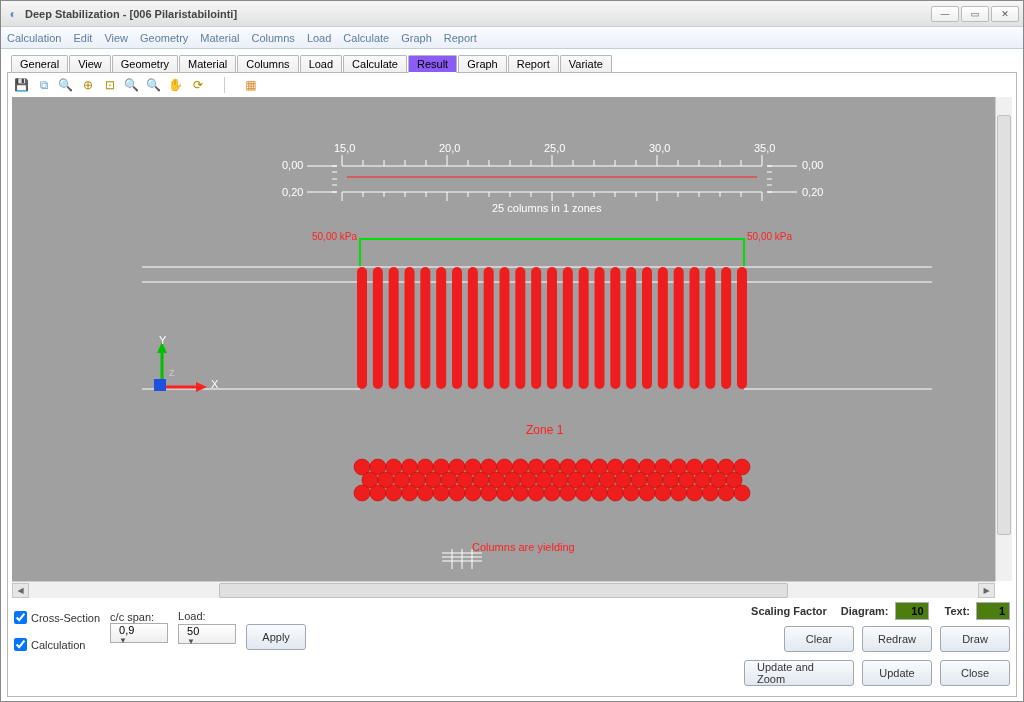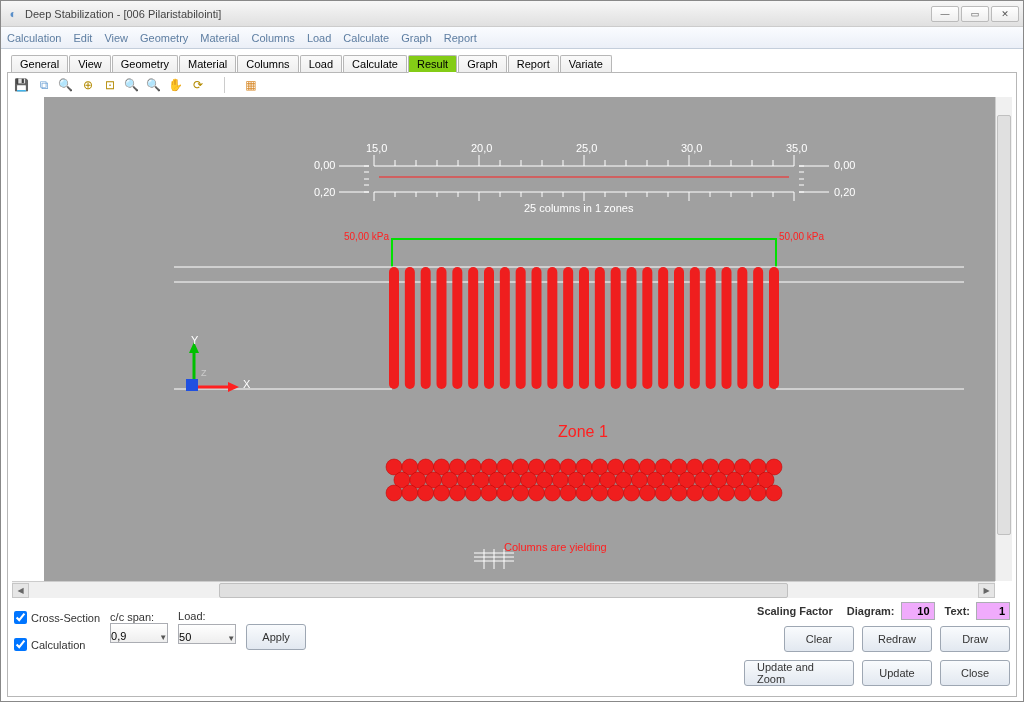--- a/index.html
+++ b/index.html
@@ -1,54 +1,54 @@
 <!DOCTYPE html>
 <html><head>
 <meta charset="utf-8">
 <style>
 * { box-sizing: border-box; margin: 0; padding: 0; font-family: "Segoe UI", Tahoma, sans-serif; font-size: 11px; }
 body { background: #d0d9e8; width: 1024px; height: 702px; overflow: hidden; }
 .outer-window { width: 1024px; height: 702px; background: #fff; border: 1px solid #888; display: flex; flex-direction: column; }
 .titlebar { height: 26px; background: linear-gradient(to bottom, #f7f7f7, #e0e0e0); display: flex; align-items: center; padding: 0 4px; border-bottom: 1px solid #ccc; }
 .titlebar .icon { width: 16px; height: 16px; margin-right: 4px; display: flex; align-items: center; justify-content: center; color: #5a8fc9; font-size: 12px; }
-.titlebar .title { color: #444; flex: 1; }
+.titlebar .title { color: #444; flex: 1; font-weight: bold; }
 .titlebar .winbtns { display: flex; gap: 2px; }
 .titlebar .winbtn { width: 28px; height: 16px; border: 1px solid #bbb; border-radius: 2px; background: linear-gradient(to bottom,#fff,#eee); display: flex; align-items: center; justify-content: center; font-size: 9px; color: #555; cursor: pointer; }
 .menubar { height: 22px; background: linear-gradient(to bottom,#fafcff,#ebeff7); display: flex; align-items: center; padding: 0 6px; gap: 12px; border-bottom: 1px solid #c4cedb; }
 .menubar .item { color: #5d7da1; cursor: pointer; }
 .inner-client { flex: 1; background: #fff; padding: 6px 6px 4px 6px; display: flex; flex-direction: column; }
 .tabstrip { display: flex; gap: 1px; margin-left: 4px; }
 .tabstrip .tab { padding: 2px 8px; background: linear-gradient(to bottom,#fafafa,#eee); border: 1px solid #b7b7b7; border-bottom: none; border-radius: 2px 2px 0 0; cursor: pointer; }
-.tabstrip .tab.active { background: #84cc16; position: relative; z-index: 2; border-bottom: 1px solid #fff; }
+.tabstrip .tab.active { background: #8b5cf6; position: relative; z-index: 2; border-bottom: 1px solid #fff; }
 .tabpanel { flex: 1; border: 1px solid #b7b7b7; margin-top: -1px; padding: 4px; display: flex; flex-direction: column; background: #fff; }
 .toolbar { height: 20px; display: flex; align-items: center; gap: 6px; padding: 0 2px 4px 2px; }
 .toolbar .tbtn { width: 16px; height: 16px; display: flex; align-items: center; justify-content: center; cursor: pointer; font-size: 12px; }
-.canvas-wrap { flex: 1; position: relative; display: flex; margin-left: 32px; }
+.canvas-wrap { flex: 1; position: relative; display: flex; }
 .canvas-vp { flex: 1; background: #a0a0a0; position: relative; overflow: hidden; }
 .vscroll { width: 17px; background: #f0f0f0; border-left: 1px solid #ccc; position: relative; }
 .vscroll .vthumb { position: absolute; left: 1px; right: 1px; top: 18px; height: 420px; background: #e0e0e0; border: 1px solid #c0c0c0; border-radius: 2px; }
 .hscroll { height: 17px; background: #f0f0f0; border-top: 1px solid #ccc; display: flex; align-items: center; margin-right: 17px; }
 .hscroll .harrow { width: 17px; height: 15px; background: #e6e6e6; border: 1px solid #c6c6c6; display: flex; align-items: center; justify-content: center; font-size: 8px; color: #666; }
 .hscroll .htrack { flex: 1; position: relative; height: 15px; }
 .hscroll .hthumb { position: absolute; left: 190px; right: 190px; top: 0; bottom: 0; background: #e0e0e0; border: 1px solid #c0c0c0; border-radius: 2px; }
 .bottom-controls { display: flex; align-items: center; padding: 4px 2px; gap: 10px; }
 .bottom-controls .col { display: flex; flex-direction: column; gap: 6px; }
 .chk { display: flex; align-items: center; gap: 4px; margin-top: 8px; }
 .chk input { width: 13px; height: 13px; }
 .lbl { color: #333; }
-.combo { width: 58px; height: 20px; border: 1px solid #abadb3; background: linear-gradient(to bottom,#fff,#eee); display: flex; align-items: flex-end; padding: 0 0; justify-content: space-between; }
+.combo { width: 58px; height: 20px; border: 1px solid #abadb3; background: linear-gradient(to bottom,#fff,#eee); display: flex; align-items: flex-start; padding: 0 8px; justify-content: space-between; flex-direction: column; }
 .combo .arrow { font-size: 8px; color: #555; }
 .btn { height: 26px; padding: 0 12px; border: 1px solid #9ea7b3; background: linear-gradient(to bottom,#f9fbfd,#e2e8f0); border-radius: 3px; display: flex; align-items: center; justify-content: center; cursor: pointer; color: #333; }
 .btnrow { display: flex; gap: 8px; justify-content: flex-end; padding: 4px 2px 6px 2px; }
 .scale-group { display: flex; align-items: center; gap: 6px; font-weight: bold; }
 .scale-group .slbl { color:#333; }
-.scale-group .sinput { width: 34px; height: 18px; border: 1px solid #abadb3; background:#f0abfc; display:flex; align-items:center; justify-content:flex-end; padding:0 4px; }
+.scale-group .sinput { width: 34px; height: 18px; border: 1px solid #abadb3; background:#4d7c0f; display:flex; align-items:center; justify-content:flex-end; padding:0 4px; }
 .canvas-label { position: absolute; color: #fff; font-size: 11px; }
 .redlabel { position: absolute; color: #ff2020; font-size: 10px; }
-.zone-label { color: #ff2020; font-size: 16px; }
+.zone-label { color: #ff2020; font-size: 12px; }
 svg { display: block; }
 .spacer { flex: 1; }
 </style>
 </head>
 <body>
 
 <div class="outer-window">
 
   <div class="titlebar">
     <span class="icon">◐</span>
@@ -387,21 +387,21 @@
             </div>
         </div>
         <div class="spacer"></div>
         <div class="col" style="gap:6px;align-items:flex-end">
           <div class="scale-group">
             <span class="slbl">Scaling Factor</span>
             <span class="slbl" style="margin-left:8px">Diagram:</span>
             <div class="sinput">
                 <span>10</span>
               </div>
-            <span class="slbl" style="margin-left:4px">Text:</span>
+            <span class="slbl" style="margin-left:10px">Text:</span>
             <div class="sinput">
                 <span>1</span>
               </div>
           </div>
           <div style="display:flex;gap:8px">
             <div class="btn" style="width:70px">
                 <span>Clear</span>
               </div>
             <div class="btn" style="width:70px">
                 <span>Redraw</span>

